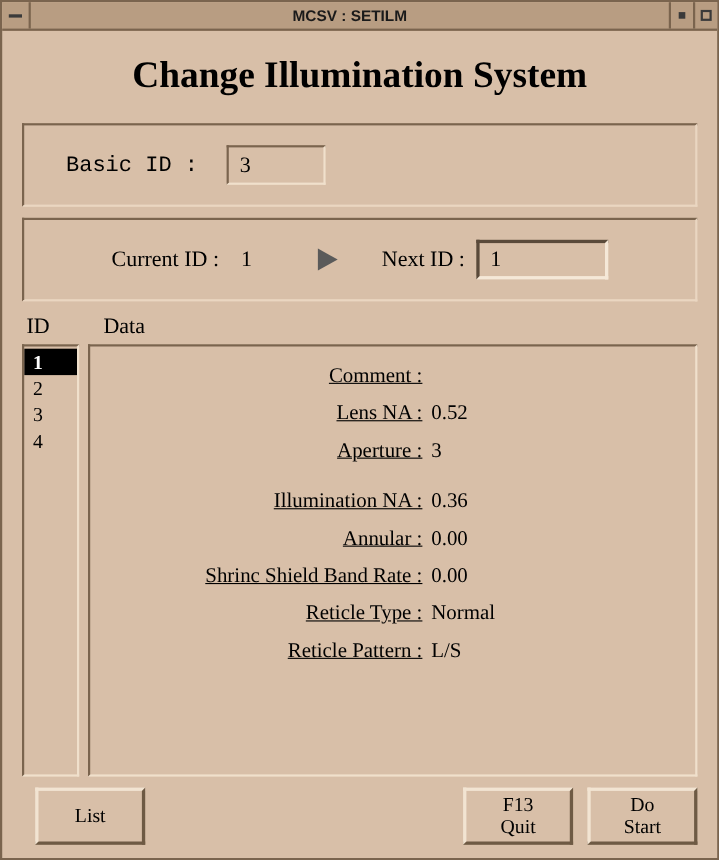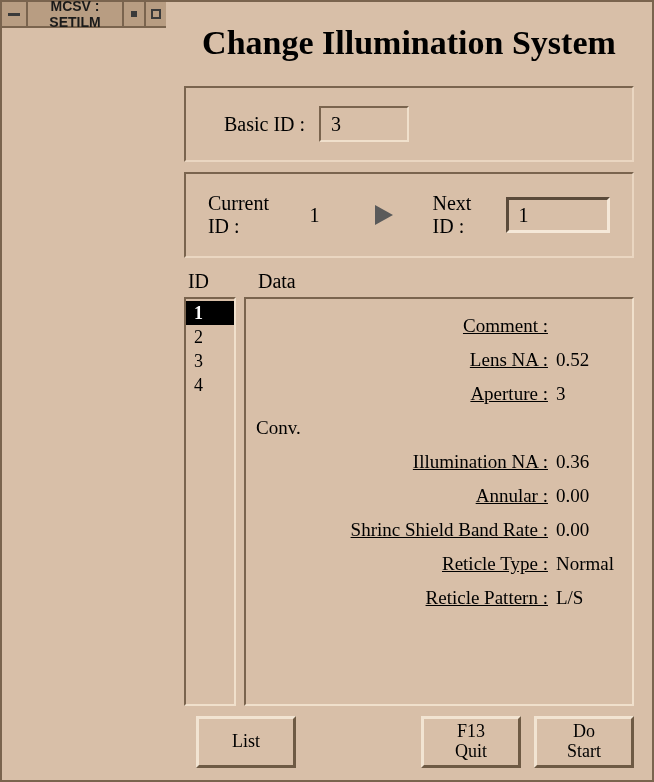--- a/index.html
+++ b/index.html
@@ -11,21 +11,21 @@
     width: 654px;
     height: 782px;
     overflow: hidden;
   }
   .window {
     width: 654px;
     height: 782px;
     background: #d8bfa8;
     border: 2px solid #7a644e;
     display: flex;
-    flex-direction: row;
+    flex-direction: column;
   }
   .titlebar {
     height: 26px;
     background: #b89d82;
     border-bottom: 2px solid #7a644e;
     display: flex;
     align-items: center;
     position: relative;
   }
   .titlebar-left {
@@ -214,29 +214,29 @@
           <span class="box"></span>
         </div>
     </div>
   </div>
 
   <div class="client">
     <h1 class="page-title">Change Illumination System</h1>
 
     <div class="inset-panel basic-panel">
       <div class="row">
-        <span class="lbl" style="margin-left:16px;margin-right:14px;">Basic ID :</span>
+        <span class="lbl" style="margin-left:16px;margin-right:26px;font-family:Liberation Mono, monospace;">Basic ID :</span>
         <div class="field-box" style="width:90px;">
           <span>3</span>
         </div>
       </div>
     </div>
 
     <div class="inset-panel current-panel">
-      <div class="row" style="justify-content:flex-start;">
+      <div class="row" style="justify-content:center;">
         <span class="lbl">Current ID :</span>
         <span class="lbl" style="margin-left:20px;width:30px;">1</span>
         <div class="arrow"></div>
         <span class="lbl" style="margin-right:10px;">Next ID :</span>
         <div class="field-box hl" style="width:120px;">
           <span>1</span>
         </div>
       </div>
     </div>
 
@@ -259,21 +259,20 @@
           </div>
         <div class="kv">
             <div class="k">Lens NA :</div>
             <div class="v">0.52</div>
           </div>
         <div class="kv">
             <div class="k">Aperture :</div>
             <div class="v">3</div>
           </div>
         <div class="kv">
-            <div class="v">Conv.</div>
           </div>
         <div class="kv">
             <div class="k">Illumination NA :</div>
             <div class="v">0.36</div>
           </div>
         <div class="kv">
             <div class="k">Annular :</div>
             <div class="v">0.00</div>
           </div>
         <div class="kv">

